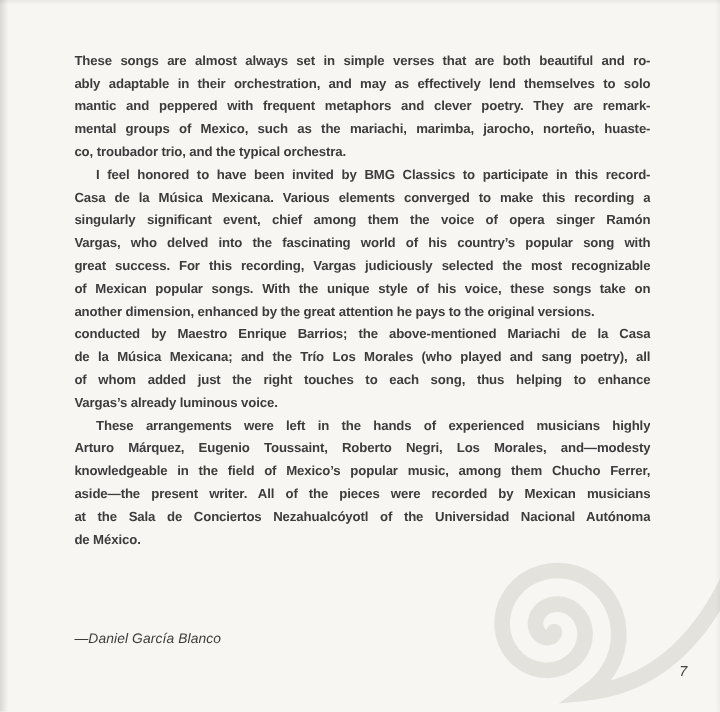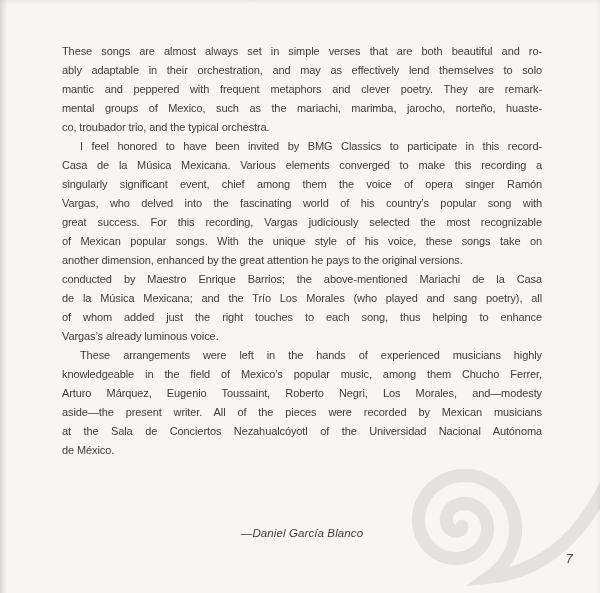--- a/index.html
+++ b/index.html
@@ -34,36 +34,37 @@
   }
 
   .text-block {
     position: absolute; left: 62px; top: 42px; width: 480px;
     color: #3c3c3c;
     font-size: 11px;
     letter-spacing: -0.1px;
     line-height: 19px;
     z-index: 2;
     overflow: hidden;
+    font-weight: bold;
   }
   .para { margin: 0; }
   .line {
     height: 19px;
     white-space: nowrap;
     text-align: justify;
     text-align-last: justify;
   }
   .line.last {
     text-align-last: left;
   }
   .line.indent { text-indent: 18px; }
 
   .signature {
     position: absolute; left: 62px; top: 527px; width: 480px;
-    text-align: center;
+    text-align: left;
     font-style: italic;
     font-size: 11.5px;
     letter-spacing: 0.1px;
     color: #3c3c3c;
     z-index: 2;
   }
 
   .page-number {
     position: absolute; left: 566px; top: 552px;
     font-style: italic;
@@ -99,22 +100,22 @@
         <div class="line last">another dimension, enhanced by the great attention he pays to the original versions.</div>
       </div>
       <div class="para">
         <div class="line">conducted by Maestro Enrique Barrios; the above-mentioned Mariachi de la Casa</div>
         <div class="line">de la Música Mexicana; and the Trío Los Morales (who played and sang poetry), all</div>
         <div class="line">of whom added just the right touches to each song, thus helping to enhance</div>
         <div class="line last">Vargas’s already luminous voice.</div>
       </div>
       <div class="para">
         <div class="line indent">These arrangements were left in the hands of experienced musicians highly</div>
+        <div class="line">Arturo Márquez, Eugenio Toussaint, Roberto Negri, Los Morales, and—modesty</div>
         <div class="line">knowledgeable in the field of Mexico’s popular music, among them Chucho Ferrer,</div>
-        <div class="line">Arturo Márquez, Eugenio Toussaint, Roberto Negri, Los Morales, and—modesty</div>
         <div class="line">aside—the present writer. All of the pieces were recorded by Mexican musicians</div>
         <div class="line">at the Sala de Conciertos Nezahualcóyotl of the Universidad Nacional Autónoma</div>
         <div class="line last">de México.</div>
       </div>
     </div>
 
   <div class="signature">—Daniel García Blanco</div>
 
   <div class="page-number">7</div>
 

